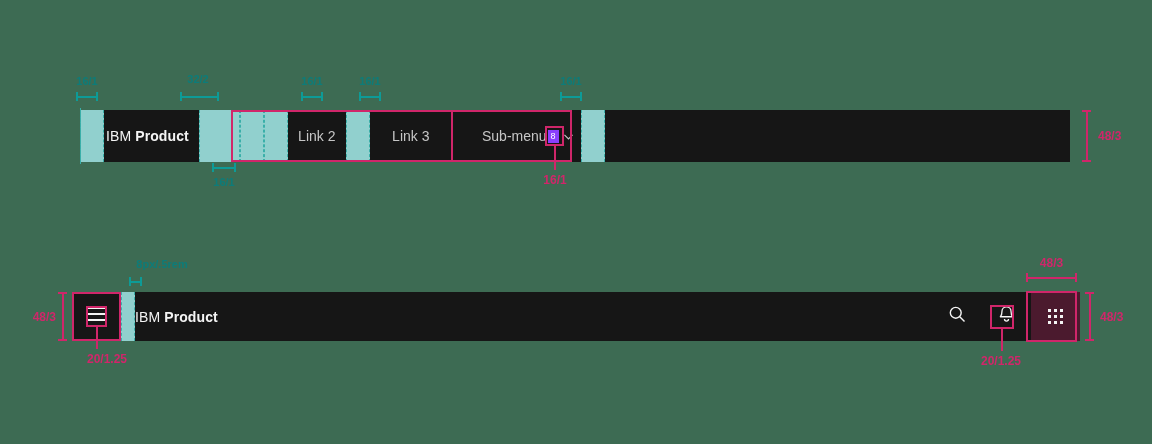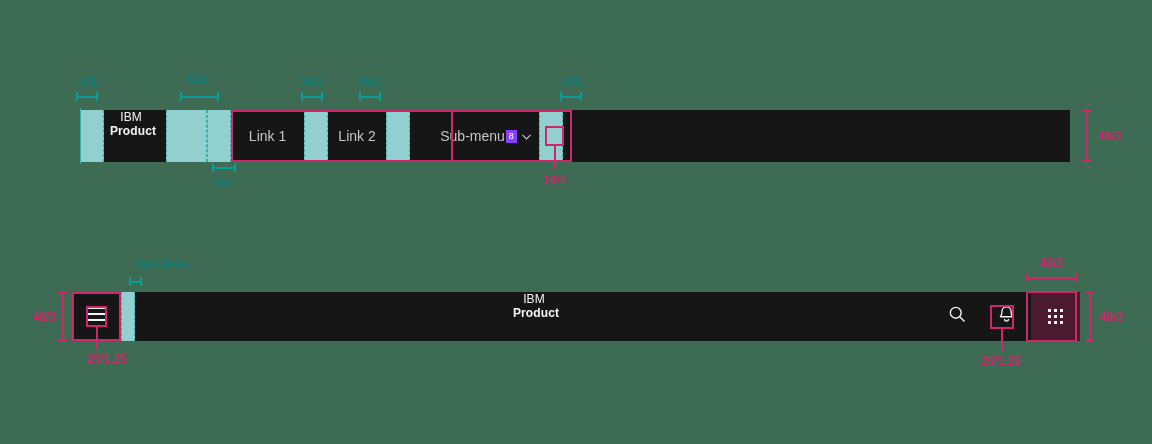--- a/index.html
+++ b/index.html
@@ -18,24 +18,23 @@
 
   
   .navbar{
     background:#161616;
     display:flex;
     align-items:stretch;
   }
   .brand{
     display:flex;align-items:center;
     color:#f4f4f4;
-    font-size:12px;
+    font-size:14px;
     letter-spacing:.1px;
     white-space:nowrap;
-    flex-direction:column;
   }
   .brand .light{font-weight:400;}
   .brand .bold{font-weight:700;margin-left:4px;}
 
   .navlink{
     display:flex;align-items:center;justify-content:center;
     color:#c6c6c6;
     font-size:14px;
     white-space:nowrap;
   }
@@ -150,32 +149,32 @@
 
     <div class="brand" style="padding:0 0 0 2px;">
       <span class="light">IBM</span>
       <span class="bold">Product</span>
     </div>
 
     <div class="spacer" style="width:39px;margin-left:10px;"></div>
 
     <div class="spacer" style="width:22px;"></div>
 
-    <div class="navlink" style="width:73px;">
-      <span>Link 1</span>
-    </div>
 
     <div class="spacer" style="width:22px;"></div>
 
     <div class="navlink" style="width:58px;">
       <span>Link 2</span>
     </div>
 
     <div class="spacer" style="width:22px;"></div>
 
+    <div class="navlink" style="width:82px;">
+      <span>Link 3</span>
+    </div>
 
     <div class="navlink" style="width:105px;margin-left:24px;">
       <span>Sub-menu</span>
       <span class="badge8">8</span>
       <span class="chev">
         <svg width="13" height="13" viewBox="0 0 16 16" aria-hidden="true">
           <path d="M3 6 L8 11 L13 6" fill="none" stroke="#c6c6c6" stroke-width="1.4"></path>
         </svg>
       </span>
     </div>

